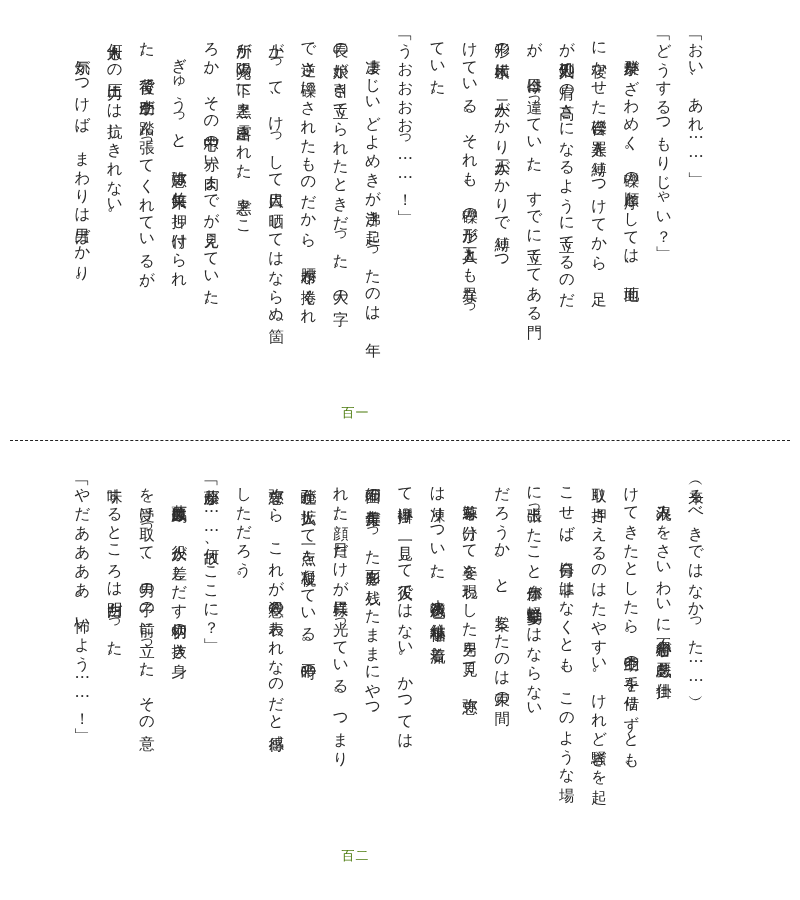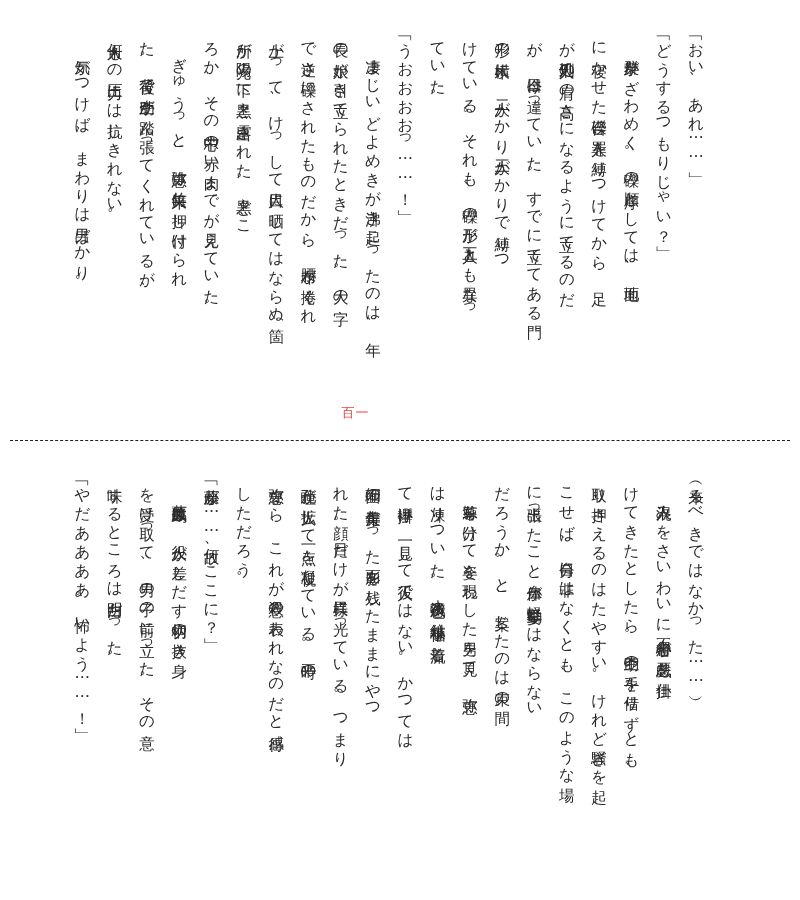--- a/index.html
+++ b/index.html
@@ -8,21 +8,21 @@
   .page { position: absolute; left: 0; width: 800px; }
   .page-top { top: 0; height: 440px; }
   .page-bottom { top: 440px; height: 460px; }
   .columns { position: absolute; right: 88px; display: flex; flex-direction: row-reverse; }
   .page-top .columns { top: 31px; }
   .page-bottom .columns { top: 36px; }
   .col { writing-mode: vertical-rl; text-orientation: upright;
          width: 32.3px; height: 340px; font-size: 15.5px; line-height: 32.3px;
          letter-spacing: 1.1px; white-space: pre; }
   .page-number { position: absolute; left: 0; width: 711px; text-align: center;
-                 font-size: 13px; color: #ef4444; letter-spacing: 1px; }
+                 font-size: 13px; color: #4d7c0f; letter-spacing: 1px; }
   .page-top .page-number { top: 404px; }
   .page-bottom .page-number { top: 407px; }
   .divider { position: absolute; left: 10px; right: 10px; top: 440px; height: 0;
              border-top: 1.5px dashed #222; }
 </style>
 </head>
 <body>
 
 <section class="page page-top">
   <div class="columns">
@@ -68,13 +68,14 @@
     <div class="col">れた顔。目だけが異様に光っている。つまり</div>
     <div class="col">瞳孔が拡大して一点を凝視している。平時の</div>
     <div class="col">弥恵なら、これが殺意の表われなのだと感得</div>
     <div class="col">しただろう。</div>
     <div class="col">「藤原が……何故、ここに？」</div>
     <div class="col">　藤原数馬は、役人が差しだす切柄の抜き身</div>
     <div class="col">を受け取って、男の子の前に立った。その意</div>
     <div class="col">味するところは明白だった。</div>
     <div class="col">「やだああああ。怖いよう……！」</div>
   </div>
+  <div class="page-number">百二</div>
 </section>
 
 </body></html>

